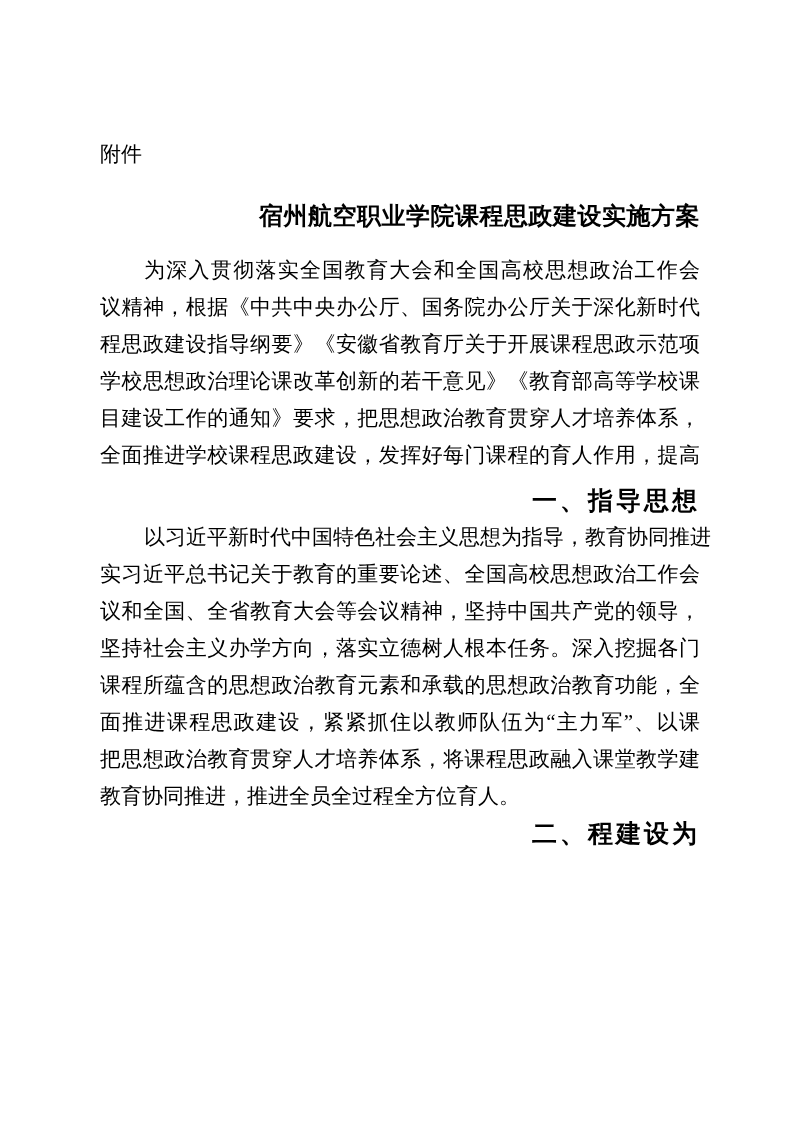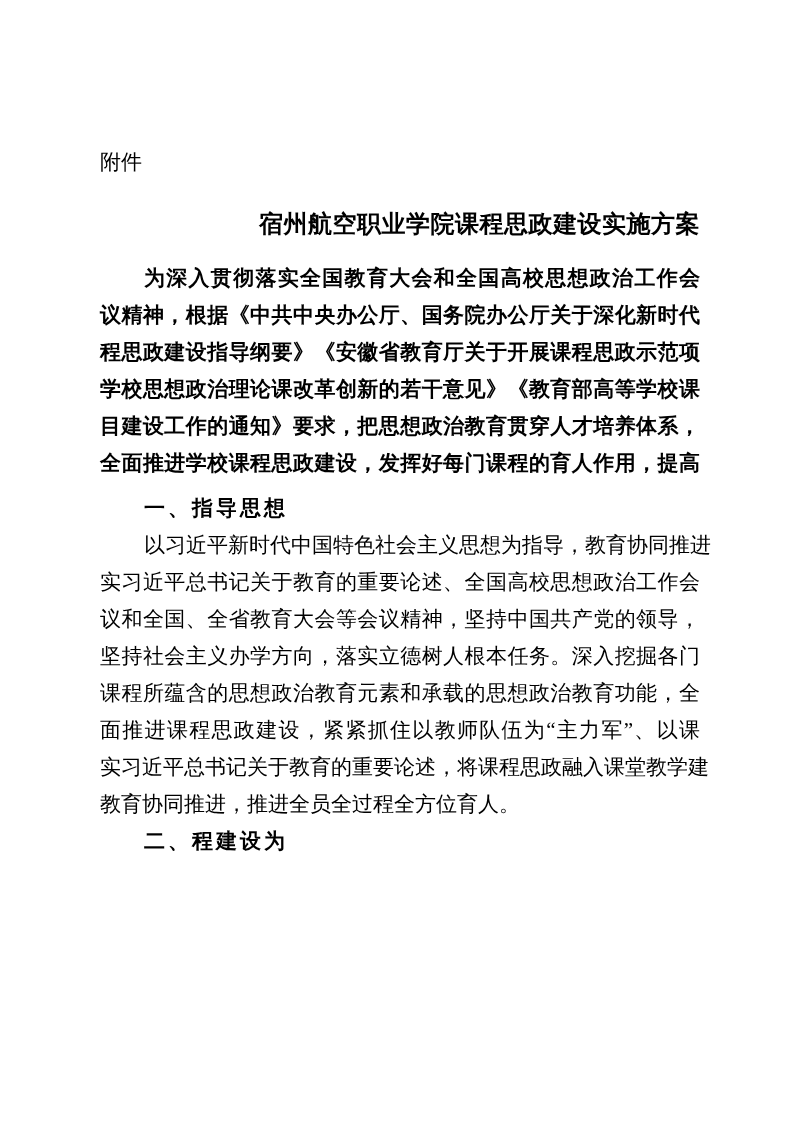--- a/index.html
+++ b/index.html
@@ -14,63 +14,62 @@
     background: #ffffff;
     overflow: hidden;
     font-family: "Liberation Serif", "DejaVu Serif", serif;
     color: #000000;
   }
   .content {
     position: absolute;
     left: 100px;
     top: 140px;
     width: 600px;
-    margin-top: 8px;
   }
   .attachment {
     font-size: 21px;
     line-height: 28px;
     text-align: left;
   }
   .doc-title {
     margin: 32px 0 0 0;
     font-size: 24px;
     line-height: 32px;
     font-weight: bold;
     text-align: right;
     letter-spacing: 0.5px;
   }
   .para {
     margin: 0;
   }
   .para.first-para {
     margin-top: 20px;
-    font-weight: bold;
   }
   .line {
     font-size: 21px;
     height: 37px;
     line-height: 37px;
     text-align: justify;
     text-align-last: justify;
     white-space: nowrap;
   }
   .line.first {
     text-indent: 44px;
   }
   .line.last {
     text-align-last: left;
   }
   .heading {
-    font-size: 21px;
+    font-size: 25px;
     height: 37px;
     line-height: 37px;
     font-weight: bold;
     padding-left: 44px;
     letter-spacing: 3px;
+    text-align: right;
   }
   .heading.gap-before {
     margin-top: 8px;
   }
 </style>
 </head>
 <body>
 
 <div class="page">
   <div class="content">
@@ -90,20 +89,20 @@
 
     <div class="heading gap-before">一、指导思想</div>
 
     <div class="para">
       <div class="line first">以习近平新时代中国特色社会主义思想为指导，教育协同推进</div>
       <div class="line">实习近平总书记关于教育的重要论述、全国高校思想政治工作会</div>
       <div class="line">议和全国、全省教育大会等会议精神，坚持中国共产党的领导，</div>
       <div class="line">坚持社会主义办学方向，落实立德树人根本任务。深入挖掘各门</div>
       <div class="line">课程所蕴含的思想政治教育元素和承载的思想政治教育功能，全</div>
       <div class="line">面推进课程思政建设，紧紧抓住以教师队伍为“主力军”、以课</div>
-      <div class="line">实习近平总书记关于教育的重要论述，将课程思政融入课堂教学建</div>
+      <div class="line">把思想政治教育贯穿人才培养体系，将课程思政融入课堂教学建</div>
       <div class="line last">教育协同推进，推进全员全过程全方位育人。</div>
     </div>
 
     <div class="heading">二、程建设为</div>
 
   </div>
 </div>
 
 </body></html>

